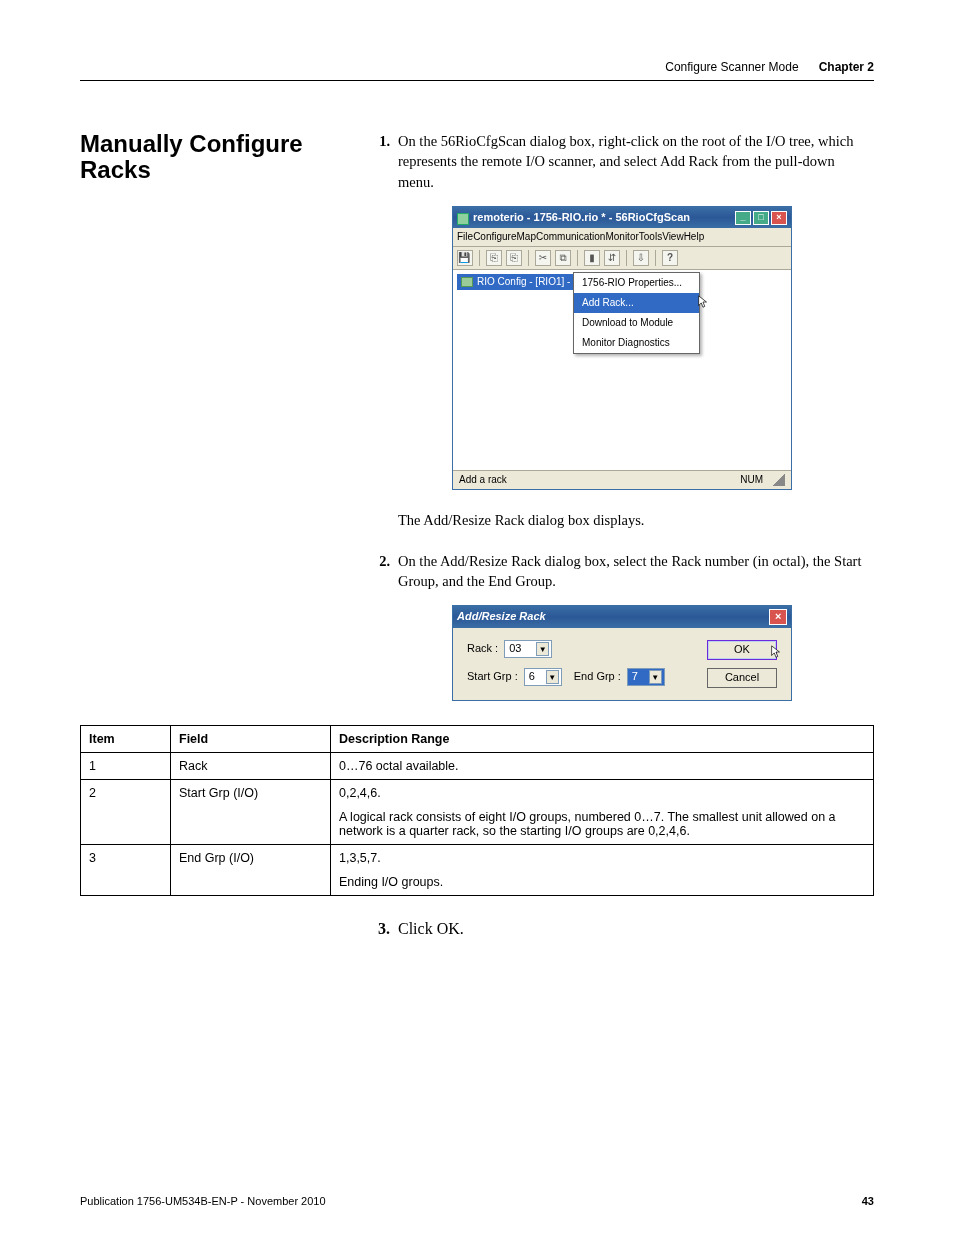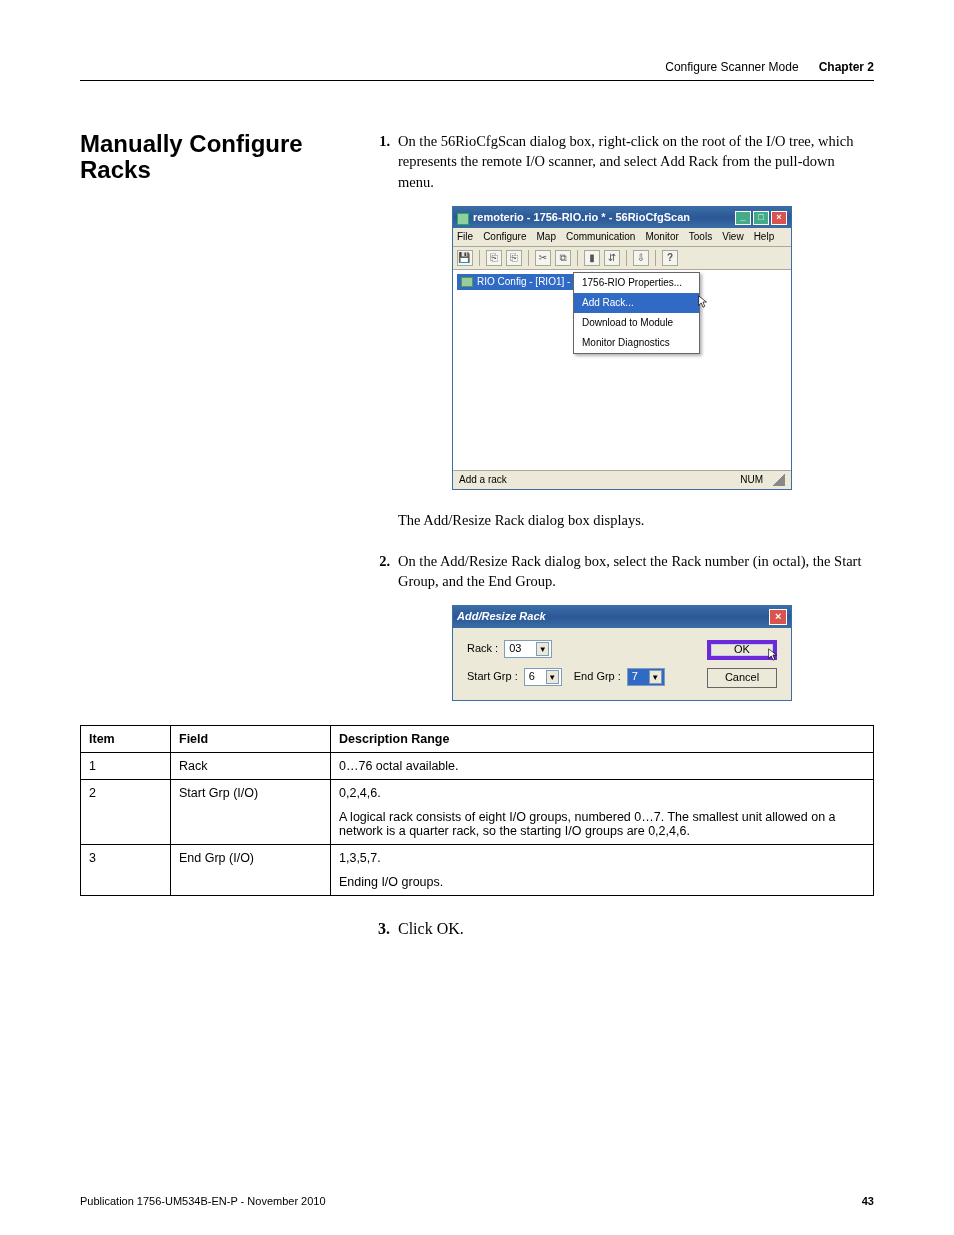--- a/index.html
+++ b/index.html
@@ -65,21 +65,20 @@
   }
   .titlebar-left { display:flex; align-items:flex-end; gap:4px; }
   .titlebar-icon { width:12px; height:12px; background:#8fd19e; border:1px solid #2a6; }
   .win-btns { display:flex; gap:2px; }
   .win-btn { width:16px; height:14px; background:#4a8; border:1px solid #fff; color:#fff; display:flex; align-items:center; justify-content:center; font-size:9px; line-height:1; }
   .win-btn.close { background:#d9534f; }
   .menubar {
     background:#ece9d8;
     padding:2px 4px;
     display:flex;
-    gap:10px;
     font-size:10px;
     color:#000;
     border-bottom:1px solid #aca899;
   }
   .toolbar {
     background:#ece9d8;
     padding:3px 4px;
     display:flex;
     gap:4px;
     border-bottom:1px solid #aca899;
@@ -144,21 +143,21 @@
   .dialog-close { width:18px; height:16px; background:#d9534f; border:1px solid #fff; color:#fff; display:flex; align-items:center; justify-content:center; font-weight:bold; font-size:11px; }
   .dialog-body { padding:12px 14px; display:flex; justify-content:space-between; }
   .dialog-fields { display:flex; flex-direction:column; gap:10px; }
   .field-row { display:flex; align-items:center; gap:6px; }
   .field-row label { font-size:11px; color:#000; }
   .combo { border:1px solid #7f9db9; background:#fff; height:18px; width:48px; display:flex; align-items:center; justify-content:space-between; padding:0 2px 0 4px; font-size:11px;}
   .combo.hi { background:#316ac5; color:#fff;}
   .combo-arrow { width:13px; height:14px; background:#ece9d8; border:1px solid #7f9db9; display:flex; align-items:center; justify-content:center; font-size:8px; color:#000;}
   .dialog-btns { display:flex; flex-direction:column; gap:8px; align-items:flex-end; }
   .dlg-btn { width:70px; height:20px; border:1px solid #666; background:#ece9d8; font-size:11px; display:flex; align-items:center; justify-content:center; position:relative;}
-  .dlg-btn.ok { border:4px solid #6d28d9; box-shadow: 0 0 0 1px #bcd2ee inset; }
+  .dlg-btn.ok { border:1px solid #6d28d9; box-shadow: 0 0 0 1px #bcd2ee inset; }
 
   .info-table {
     width:100%;
     border-collapse: collapse;
     font-family: Arial, Helvetica, sans-serif;
     font-size: 12.5px;
     margin: 4px 0 24px 0;
   }
   .info-table th, .info-table td {
     border:1px solid #000;

